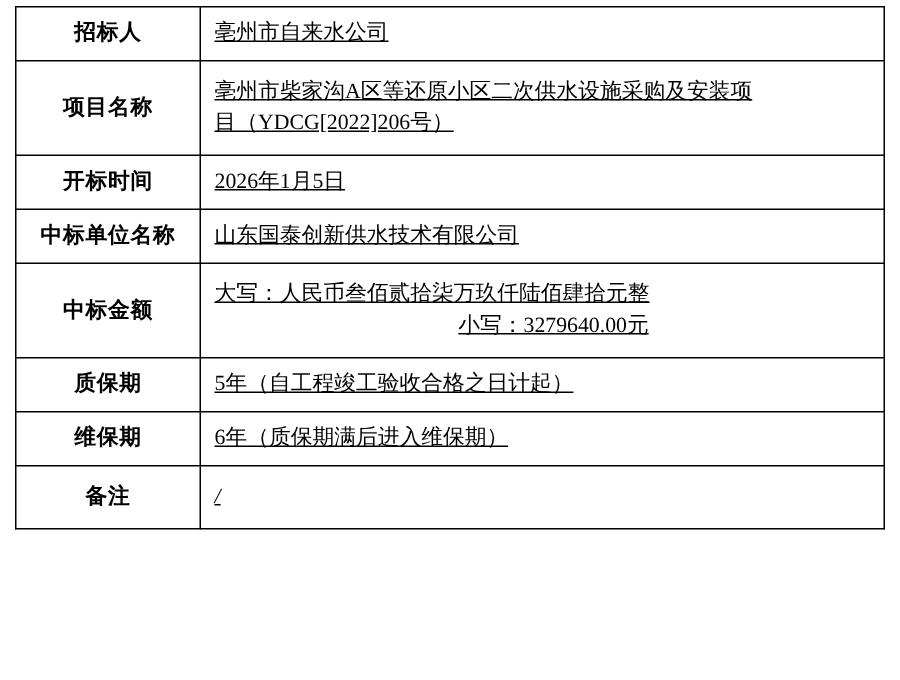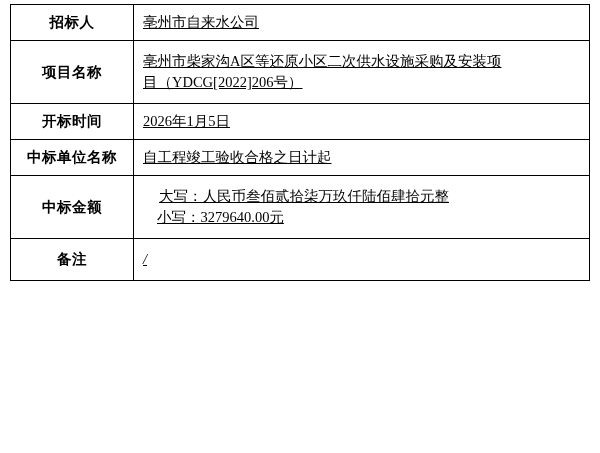--- a/index.html
+++ b/index.html
@@ -42,22 +42,22 @@
   td.value-cell {
     padding: 7px 8px 7px 9px;
     text-align: left;
     font-weight: normal;
     text-decoration: underline;
   }
   .value-line {
     display: block;
   }
   .row-tall td { padding-top: 10px; padding-bottom: 10px; }
-  .amount-line1 { display: block; margin-left: 16px; }
-  .amount-line2 { display: block; padding-left: 14px; }
+  .amount-line1 { display: block; }
+  .amount-line2 { display: block; padding-left: 14px; text-align: center; }
   .slash { font-style: italic; font-family: "Liberation Serif", serif; }
 </style>
 </head>
 <body>
 
 <div class="doc-wrap">
   <table class="bid-table">
     <tbody>
 
       <tr>
@@ -78,34 +78,46 @@
       <tr>
         <td class="label-cell">开标时间</td>
         <td class="value-cell">
           <span class="value-line">2026年1月5日</span>
         </td>
       </tr>
 
       <tr>
         <td class="label-cell">中标单位名称</td>
         <td class="value-cell">
-          <span class="value-line">自工程竣工验收合格之日计起</span>
+          <span class="value-line">山东国泰创新供水技术有限公司</span>
         </td>
       </tr>
 
       <tr class="row-tall">
         <td class="label-cell">中标金额</td>
         <td class="value-cell">
           <span class="amount-line1">大写：人民币叁佰贰拾柒万玖仟陆佰肆拾元整</span>
           <span class="amount-line2">小写：3279640.00元</span>
         </td>
       </tr>
 
 
+      <tr>
+        <td class="label-cell">质保期</td>
+        <td class="value-cell">
+          <span class="value-line">5年（自工程竣工验收合格之日计起）</span>
+        </td>
+      </tr>
 
+      <tr>
+        <td class="label-cell">维保期</td>
+        <td class="value-cell">
+          <span class="value-line">6年（质保期满后进入维保期）</span>
+        </td>
+      </tr>
 
 
       <tr class="row-tall">
         <td class="label-cell">备注</td>
         <td class="value-cell">
           <span class="value-line slash">/</span>
         </td>
       </tr>
 
     </tbody>

